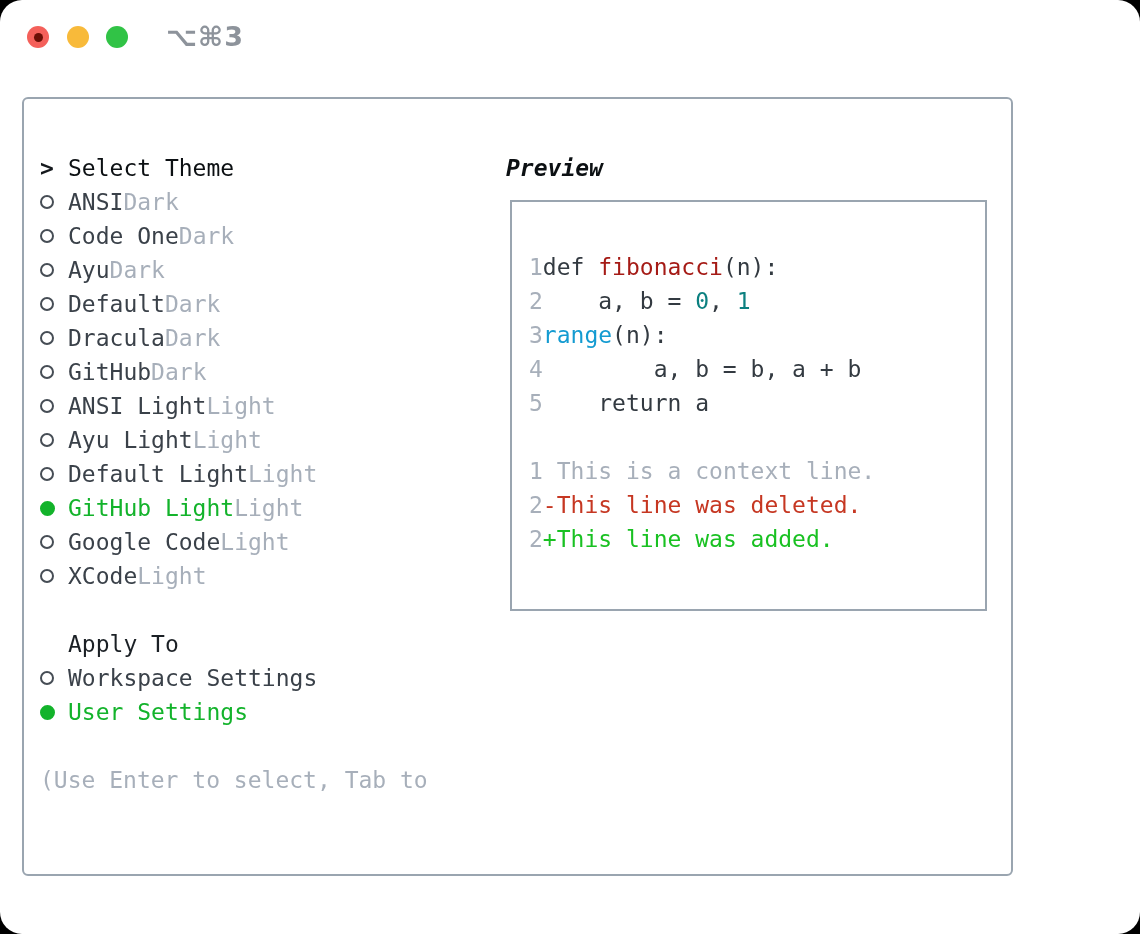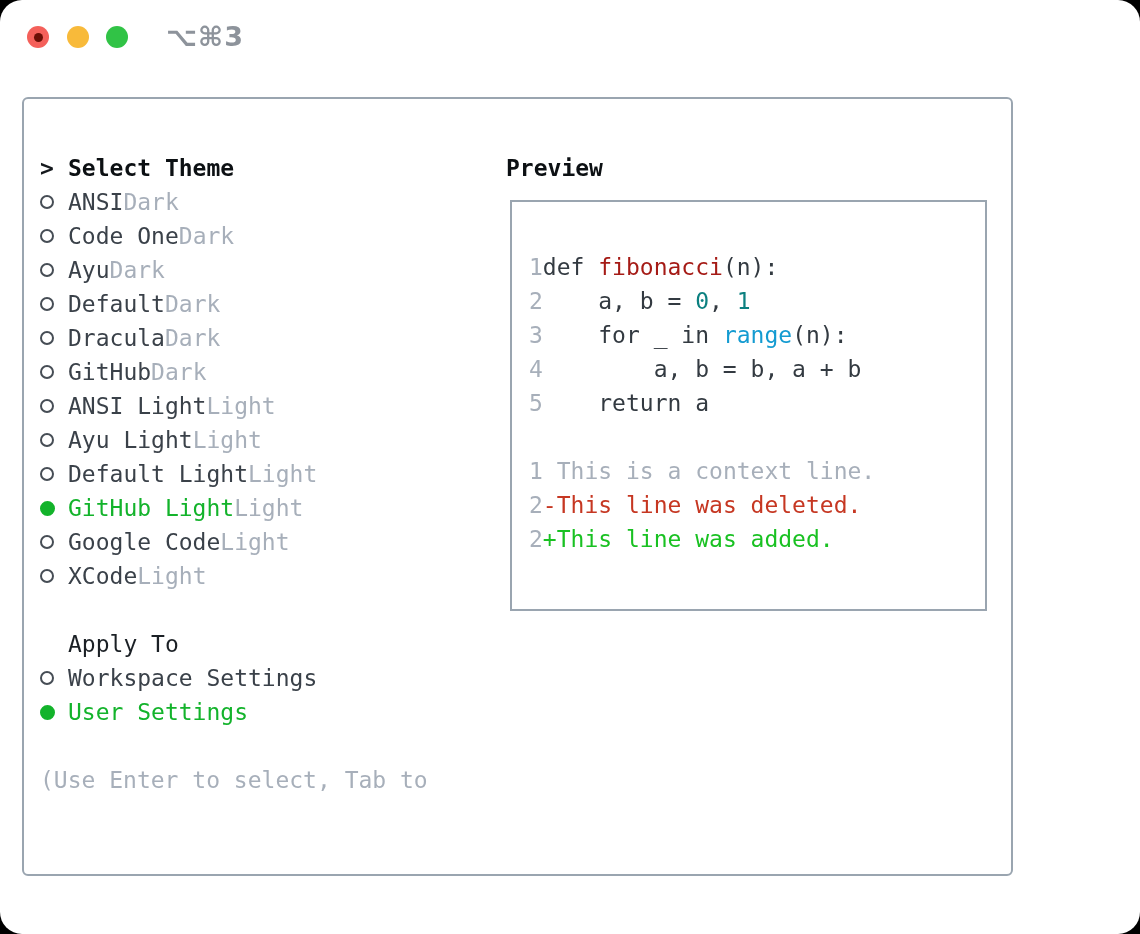--- a/index.html
+++ b/index.html
@@ -29,30 +29,30 @@
     position:absolute;left:22px;top:97px;width:991px;height:779px;
     border:2px solid var(--panel-border);border-radius:6px;box-sizing:border-box;
     background:#fff;
   }
   .left-col{position:absolute;left:16px;top:52px;font-size:23px;}
   .row{display:flex;align-items:center;height:34px;white-space:pre;}
   .marker-cell{width:28px;display:flex;align-items:center;flex:none;}
   .cursor{color:#15191d;font-weight:bold;font-size:23px;}
   .radio{box-sizing:border-box;width:14px;height:14px;border:2px solid #464d55;border-radius:50%;background:transparent;}
   .radio.on{background:var(--accent-green);border-color:var(--accent-green);width:15px;height:15px;}
-  .hdr{color:#0c1013;font-weight:bold;}
+  .hdr{color:#0c1013;font-weight:normal;}
   .item-name{color:var(--text-dark);}
   .item-name.sel{color:var(--accent-green);}
   .item-tag{color:var(--muted);}
   .apply-hdr{color:#1b2025;}
   .spacer{height:34px;}
   .hint{color:var(--muted);line-height:34px;text-align:right;}
   
   .right-col{position:absolute;left:482px;top:52px;font-size:23px;}
-  .preview-hdr{height:34px;display:flex;align-items:center;color:#0c1013;font-weight:bold;}
+  .preview-hdr{height:34px;display:flex;align-items:center;color:#0c1013;font-weight:bold;font-style:italic;}
   .preview-box{
     margin-top:15px;margin-left:4px;width:477px;height:411px;box-sizing:border-box;
     border:2px solid var(--panel-border);background:#fff;
     padding:48px 0 0 17px;overflow:hidden;
   }
   .code-line{height:34px;display:flex;align-items:center;white-space:pre;font-size:23px;}
   .ln{color:var(--muted);}
   .tok-pl{color:var(--code-plain);}
   .tok-fn{color:var(--code-function);}
   .tok-nb{color:var(--code-builtin);}
@@ -114,21 +114,21 @@
         <div>(Use Enter to select, Tab to</div>
       </div>
     </div>
 
     <div class="right-col">
       <div class="preview-hdr">Preview</div>
       <div class="preview-box">
         <div id="code-block">
             <div class="code-line"><span class="ln">1</span> <span class="tok-pl">def </span><span class="tok-fn">fibonacci</span><span class="tok-pl">(n):</span></div>
             <div class="code-line"><span class="ln">2</span> <span class="tok-pl">    a, b = </span><span class="tok-nm">0</span><span class="tok-pl">, </span><span class="tok-nm">1</span></div>
-            <div class="code-line"><span class="ln">3</span> <span class="tok-pl">    for _ in </span><span class="tok-nb">range</span><span class="tok-pl">(n):</span></div>
+            <div class="code-line"><span class="ln">3</span> <span class="tok-nb">range</span><span class="tok-pl">(n):</span></div>
             <div class="code-line"><span class="ln">4</span> <span class="tok-pl">        a, b = b, a + b</span></div>
             <div class="code-line"><span class="ln">5</span> <span class="tok-pl">    return a</span></div>
           </div>
         <div class="code-line"></div>
         <div id="diff-block">
             <div class="code-line"><span class="ln">1</span>  <span class="diff-context"> </span> <span class="diff-context">This is a context line.</span></div>
             <div class="code-line"><span class="ln">2</span>  <span class="diff-deleted">-</span> <span class="diff-deleted">This line was deleted.</span></div>
             <div class="code-line"><span class="ln">2</span>  <span class="diff-added">+</span> <span class="diff-added">This line was added.</span></div>
           </div>
       </div>

